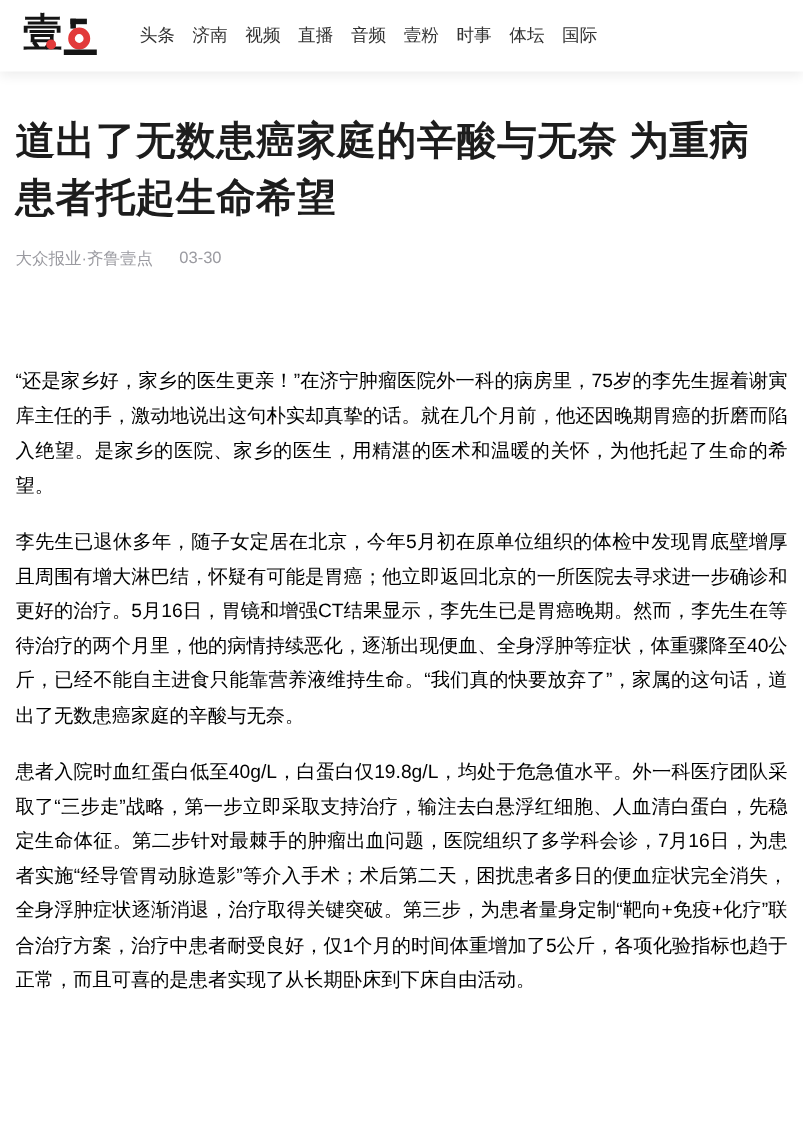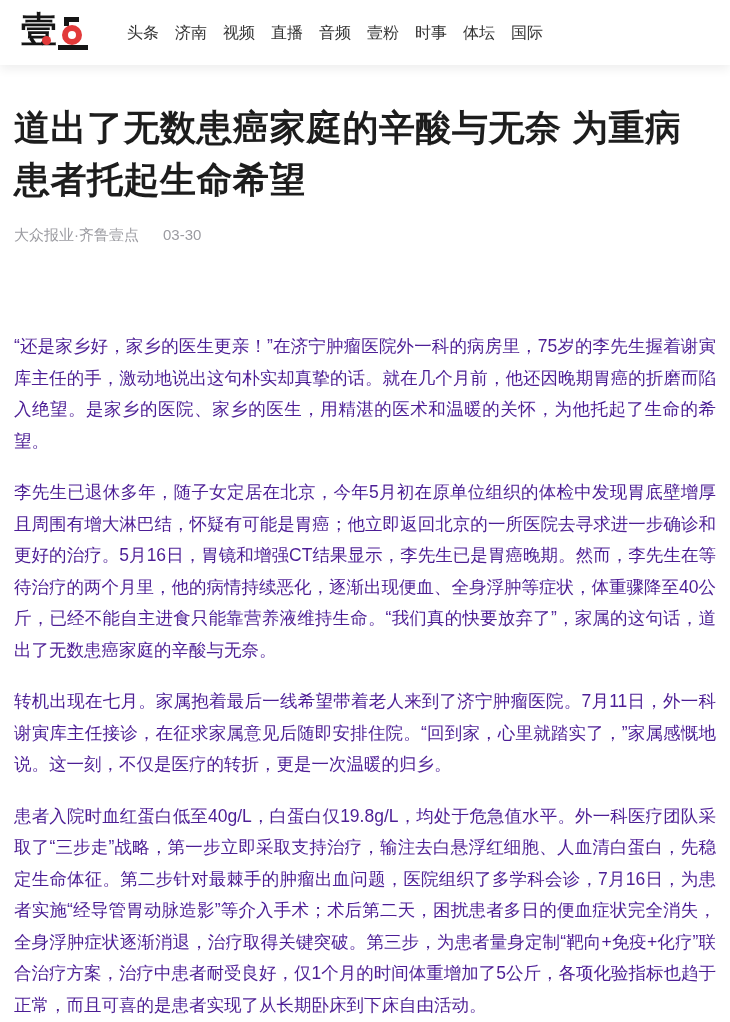--- a/index.html
+++ b/index.html
@@ -95,21 +95,21 @@
     font-size: 15px;
     color: #9b9ba1;
   }
   .article-body {
     margin-top: 86px;
   }
   .article-body p {
     margin: 0 0 20px 0;
     font-size: 17.5px;
     line-height: 31.5px;
-    color: #4c1d95;
+    color: #000000;
     text-align: justify;
     word-break: break-all;
   }
 </style>
 </head>
 <body>
 
 <header class="site-header">
   <div class="logo">
     <span class="logo-yi">壹</span>
@@ -135,16 +135,15 @@
 
 <main class="article">
   <h1 class="article-title">道出了无数患癌家庭的辛酸与无奈 为重病患者托起生命希望</h1>
   <div class="byline">
     <span>大众报业·齐鲁壹点</span>
     <span>03-30</span>
   </div>
   <div class="article-body">
     <p>“还是家乡好，家乡的医生更亲！”在济宁肿瘤医院外一科的病房里，75岁的李先生握着谢寅库主任的手，激动地说出这句朴实却真挚的话。就在几个月前，他还因晚期胃癌的折磨而陷入绝望。是家乡的医院、家乡的医生，用精湛的医术和温暖的关怀，为他托起了生命的希望。</p>
     <p>李先生已退休多年，随子女定居在北京，今年5月初在原单位组织的体检中发现胃底壁增厚且周围有增大淋巴结，怀疑有可能是胃癌；他立即返回北京的一所医院去寻求进一步确诊和更好的治疗。5月16日，胃镜和增强CT结果显示，李先生已是胃癌晚期。然而，李先生在等待治疗的两个月里，他的病情持续恶化，逐渐出现便血、全身浮肿等症状，体重骤降至40公斤，已经不能自主进食只能靠营养液维持生命。“我们真的快要放弃了”，家属的这句话，道出了无数患癌家庭的辛酸与无奈。</p>
-    <p>转机出现在七月。家属抱着最后一线希望带着老人来到了济宁肿瘤医院。7月11日，外一科谢寅库主任接诊，在征求家属意见后随即安排住院。“回到家，心里就踏实了，”家属感慨地说。这一刻，不仅是医疗的转折，更是一次温暖的归乡。</p>
     <p>患者入院时血红蛋白低至40g/L，白蛋白仅19.8g/L，均处于危急值水平。外一科医疗团队采取了“三步走”战略，第一步立即采取支持治疗，输注去白悬浮红细胞、人血清白蛋白，先稳定生命体征。第二步针对最棘手的肿瘤出血问题，医院组织了多学科会诊，7月16日，为患者实施“经导管胃动脉造影”等介入手术；术后第二天，困扰患者多日的便血症状完全消失，全身浮肿症状逐渐消退，治疗取得关键突破。第三步，为患者量身定制“靶向+免疫+化疗”联合治疗方案，治疗中患者耐受良好，仅1个月的时间体重增加了5公斤，各项化验指标也趋于正常，而且可喜的是患者实现了从长期卧床到下床自由活动。</p>
   </div>
 </main>
 
 </body></html>

